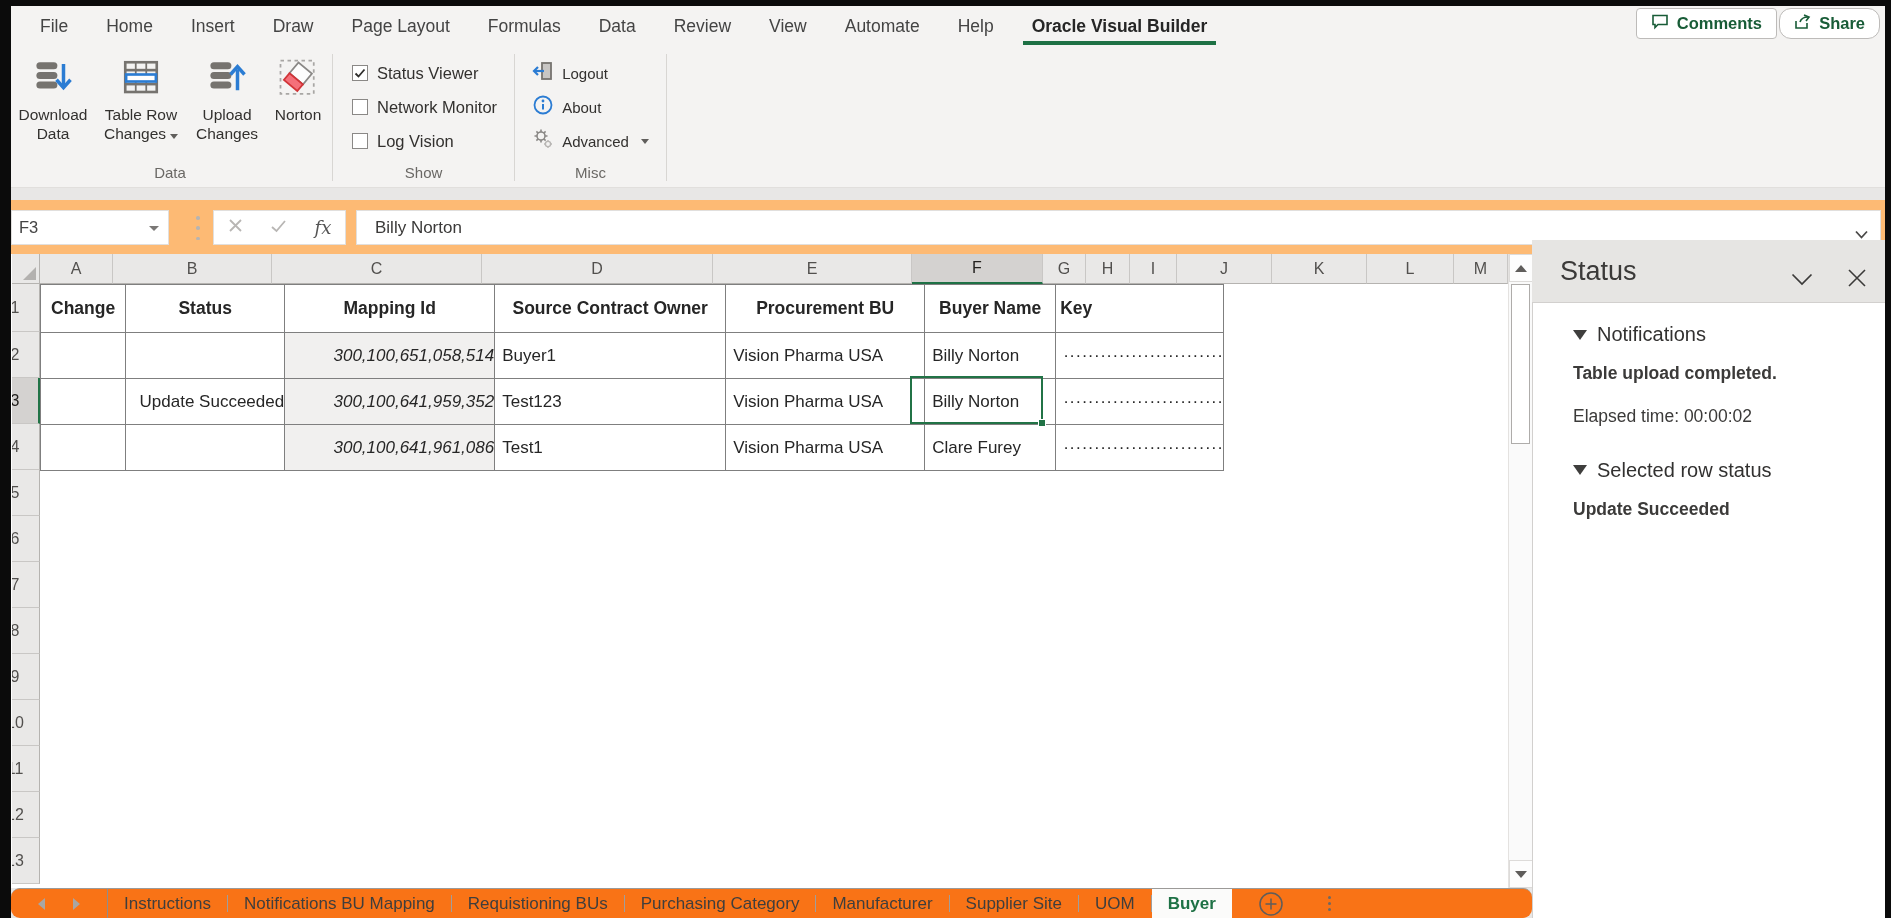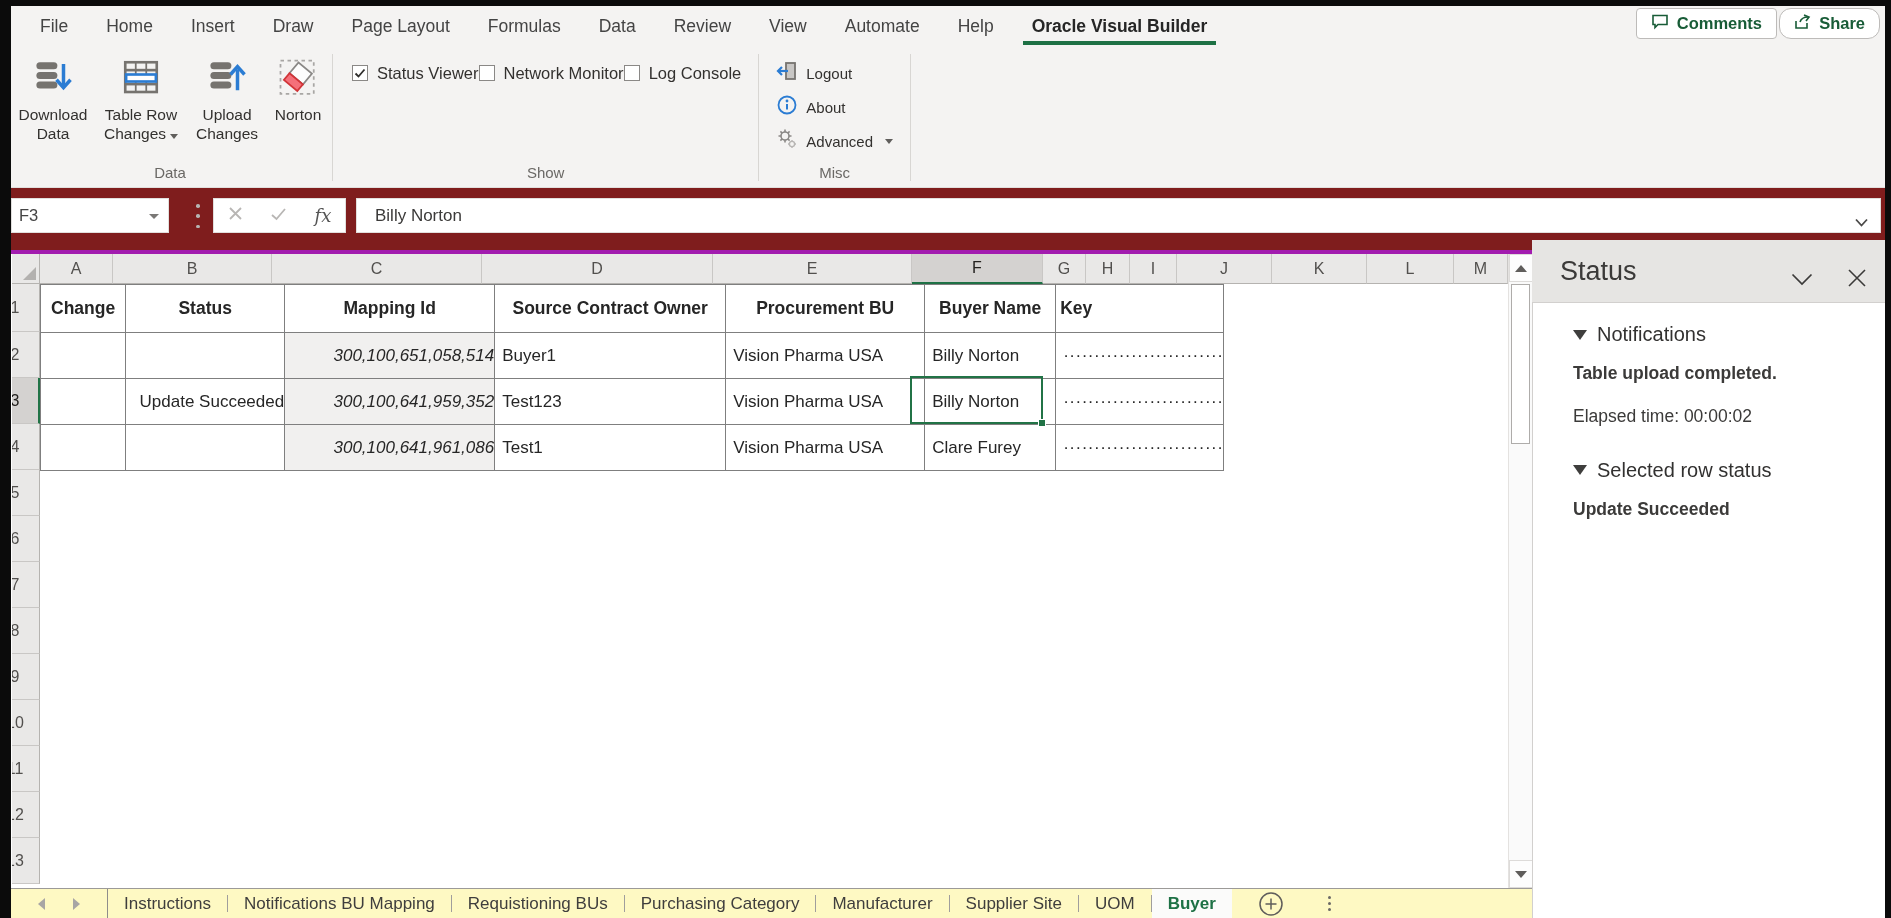--- a/index.html
+++ b/index.html
@@ -32,30 +32,30 @@
             background:#f4f3f2; border-bottom:1px solid #e1dfdd; display:flex; }
   .rgroup { display:flex; flex-direction:column; }
   .rgroup-content { display:flex; align-items:flex-start; height:118px; }
   .rgroup-label { text-align:center; font-size:15px; color:#6a6865; padding-bottom:4px; }
   .rsep { width:1px; background:#d8d6d3; margin:8px 3px 6px 3px; }
   .bigbtn { display:flex; flex-direction:column; align-items:center; padding-top:7px; }
   .bigbtn .bicon { height:50px; display:flex; align-items:center; justify-content:center; }
   .bigbtn .blabel { font-size:15.5px; line-height:1.25; color:#33312f; text-align:center; margin-top:2px; }
   .chev { display:inline-block; width:0; height:0; border-left:4.5px solid transparent;
           border-right:4.5px solid transparent; border-top:5px solid #605e5c; margin-left:4px; }
-  .chk-col { display:flex; padding:10px 14px 0 16px; }
+  .chk-col { display:flex; flex-direction:column; padding:10px 14px 0 16px; }
   .chk-row { display:flex; align-items:center; height:34px; gap:9px; }
   .chk-box { width:16px; height:16px; background:#fff; border:1px solid #8a8886; position:relative; }
   .chk-label { font-size:16.5px; color:#33312f; white-space:nowrap; }
   .misc-col { display:flex; flex-direction:column; padding:10px 14px 0 14px; }
   .misc-row { display:flex; align-items:center; height:34px; gap:8px; }
   .misc-label { font-size:15px; color:#33312f; white-space:nowrap; }
 
   
-  .fbar { position:absolute; left:11px; top:188px; right:6px; height:66px; background:#7f1d1d;
+  .fbar { position:absolute; left:11px; top:200px; right:6px; height:66px; background:#fdba74;
           border-bottom:4px solid #a21caf; }
   .namebox { position:absolute; left:0; top:10px; width:158px; height:35px; background:#fff;
              border:1px solid #e1dfdd; display:flex; align-items:center; font-size:16.5px; color:#444;
              padding-left:7px; }
   .namebox .nb-arrow { position:absolute; right:9px; top:15px; width:0; height:0;
              border-left:5px solid transparent; border-right:5px solid transparent;
              border-top:5px solid #7a7876; }
   .fdots { position:absolute; left:185px; top:16px; width:4px; height:24px;
            display:flex; flex-direction:column; justify-content:space-between; }
   .fdots i { width:3.5px; height:3.5px; border-radius:50%; background:#b6b4b2; }
@@ -125,22 +125,22 @@
   .sect-head { display:flex; align-items:center; gap:10px; margin-bottom:14px; }
   .sect-tri { width:0; height:0; border-left:7px solid transparent; border-right:7px solid transparent;
               border-top:10px solid #3f3e3d; }
   .sect-title { font-size:20px; color:#323130; }
   .p-line { font-size:17.5px; color:#3b3a39; line-height:1.5; margin-bottom:17px; width:318px;
             white-space:pre-wrap; }
   .p-bold { font-weight:bold; }
   .sect-gap { height:12px; }
 
   
-  .tabbar { position:absolute; left:11px; top:888px; width:1521px; height:30px; background:#fef9c3;
-            border-top:1px solid #9c9a98; display:flex; align-items:center; }
+  .tabbar { position:absolute; left:11px; top:888px; width:1521px; height:30px; background:#f97316;
+            border-top:1px solid #9c9a98; display:flex; align-items:center;border-radius:9px; }
   .nav-arrows { display:flex; align-items:center; width:96px; justify-content:space-evenly; }
   .tri-left { width:0; height:0; border-top:6px solid transparent; border-bottom:6px solid transparent;
               border-right:7px solid #a8a6a4; }
   .tri-right { width:0; height:0; border-top:6px solid transparent; border-bottom:6px solid transparent;
               border-left:7px solid #a8a6a4; }
   .tb-sep { width:1px; height:29px; background:#8f8d8b; }
   .sheet-tab { height:100%; display:flex; align-items:center; padding:0 16px; font-size:17px;
                color:#3f3e3d; white-space:nowrap; }
   .tab-div { width:1px; height:17px; background:#a09e9c; }
   .sheet-tab.active { color:#1e7145; font-weight:bold; background:#fbfbfa; }
@@ -268,21 +268,21 @@
                 </svg>
             </span>
             <span class="chk-label">Status Viewer</span>
           </div>
           <div class="chk-row">
             <span class="chk-box"></span>
             <span class="chk-label">Network Monitor</span>
           </div>
           <div class="chk-row">
             <span class="chk-box"></span>
-            <span class="chk-label">Log Console</span>
+            <span class="chk-label">Log Vision</span>
           </div>
         </div>
       </div>
       <div class="rgroup-label">Show</div>
     </div>
 
     <div class="rsep"></div>
 
     <div class="rgroup">
       <div class="rgroup-content">

